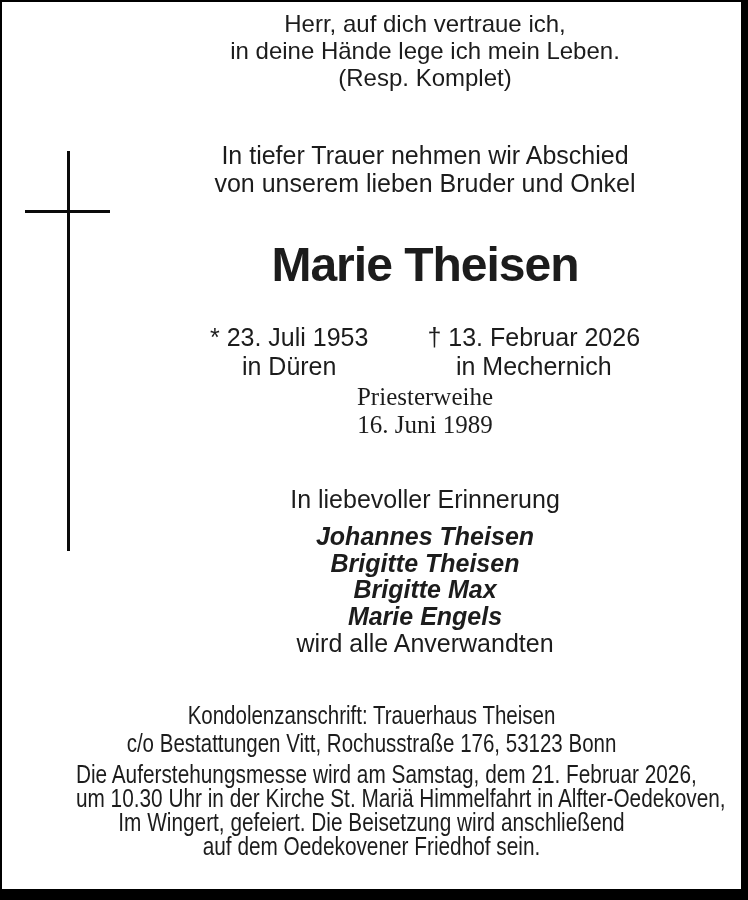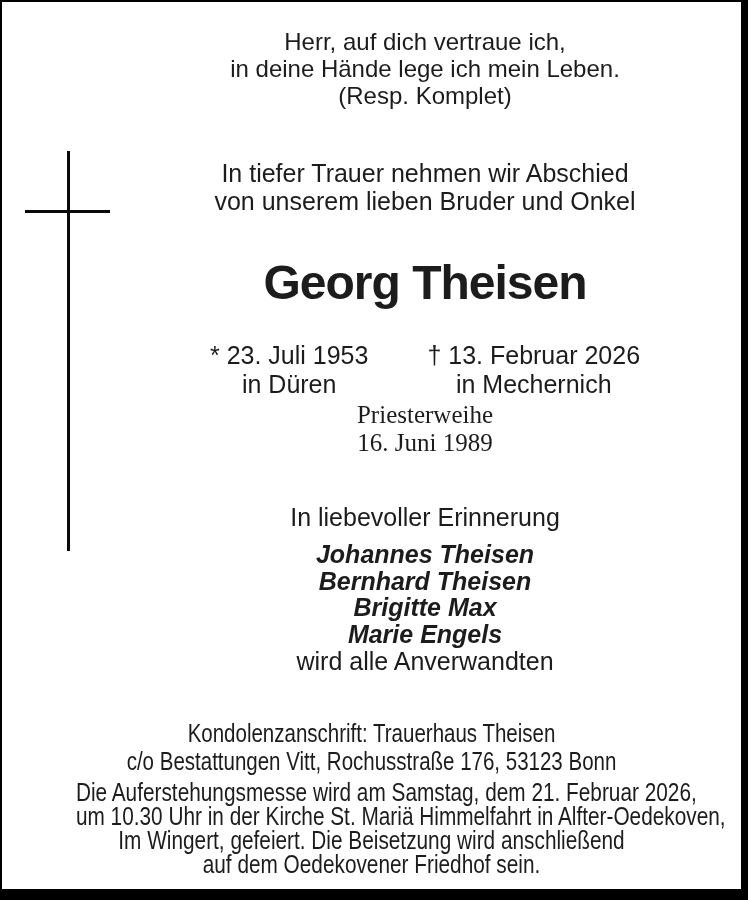--- a/index.html
+++ b/index.html
@@ -32,21 +32,21 @@
     width: 85px; height: 3px; background: #0a0a0a;
   }
   
   .content-offset {
     margin-left: 100px;
     width: 646px;
     text-align: center;
   }
   .bottom-block { width: 100%; text-align: center; }
 
-  .epigraph { margin-top: 26px; font-size: 24px; line-height: 27px; }
+  .epigraph { margin-top: 8px; font-size: 24px; line-height: 27px; }
   .intro    { margin-top: 50px; font-size: 25px; line-height: 28px; }
   .deceased-name {
     margin-top: 40px;
     font-size: 48px; line-height: 56px;
     font-weight: bold; letter-spacing: -1px;
   }
   .dates-row {
     margin-top: 30px;
     display: flex; justify-content: center; gap: 59px;
     font-size: 25px; line-height: 29px;
@@ -86,21 +86,21 @@
       <div>Herr, auf dich vertraue ich,</div>
       <div>in deine Hände lege ich mein Leben.</div>
       <div>(Resp. Komplet)</div>
     </div>
 
     <div class="intro">
       <div>In tiefer Trauer nehmen wir Abschied</div>
       <div>von unserem lieben Bruder und Onkel</div>
     </div>
 
-    <div class="deceased-name">Georg Theisen</div>
+    <div class="deceased-name">Marie Theisen</div>
 
     <div class="dates-row">
       <div class="dates-col">
         <div>
           <span>*</span>
           <span>23. Juli 1953</span>
         </div>
         <div>in Düren</div>
       </div>
       <div class="dates-col">
@@ -114,21 +114,21 @@
 
     <div class="ordination">
       <div>Priesterweihe</div>
       <div>16. Juni 1989</div>
     </div>
 
     <div class="remembrance-heading">In liebevoller Erinnerung</div>
 
     <div class="mourners">
       <div>Johannes Theisen</div>
-      <div>Bernhard Theisen</div>
+      <div>Brigitte Theisen</div>
       <div>Brigitte Max</div>
       <div>Marie Engels</div>
     </div>
     <div class="mourners-suffix">wird alle Anverwandten</div>
 
   </div>
 
   <div class="bottom-block">
 
     <div class="condolence">

